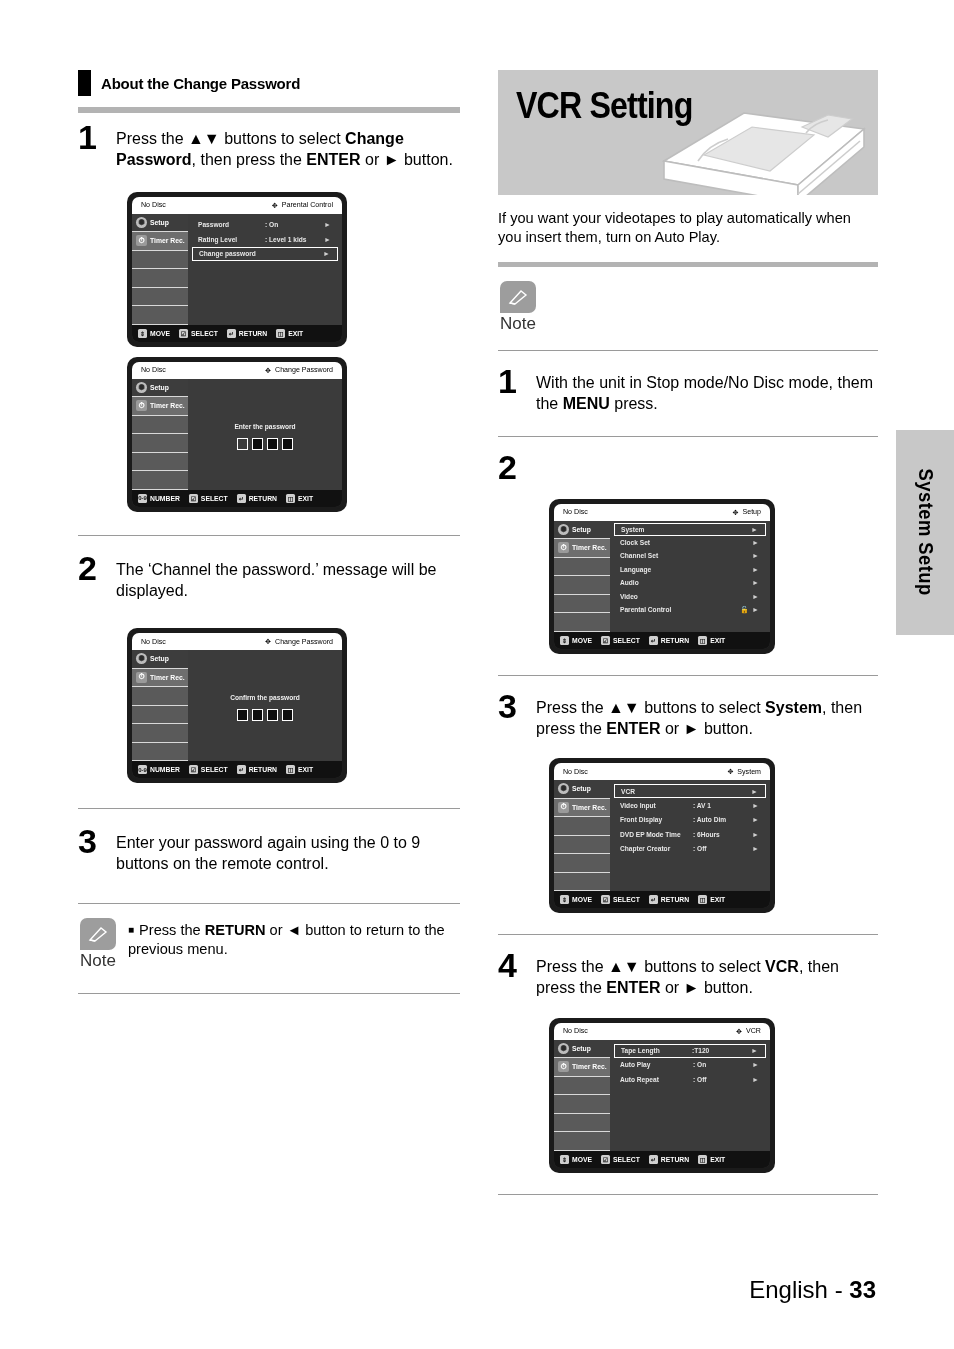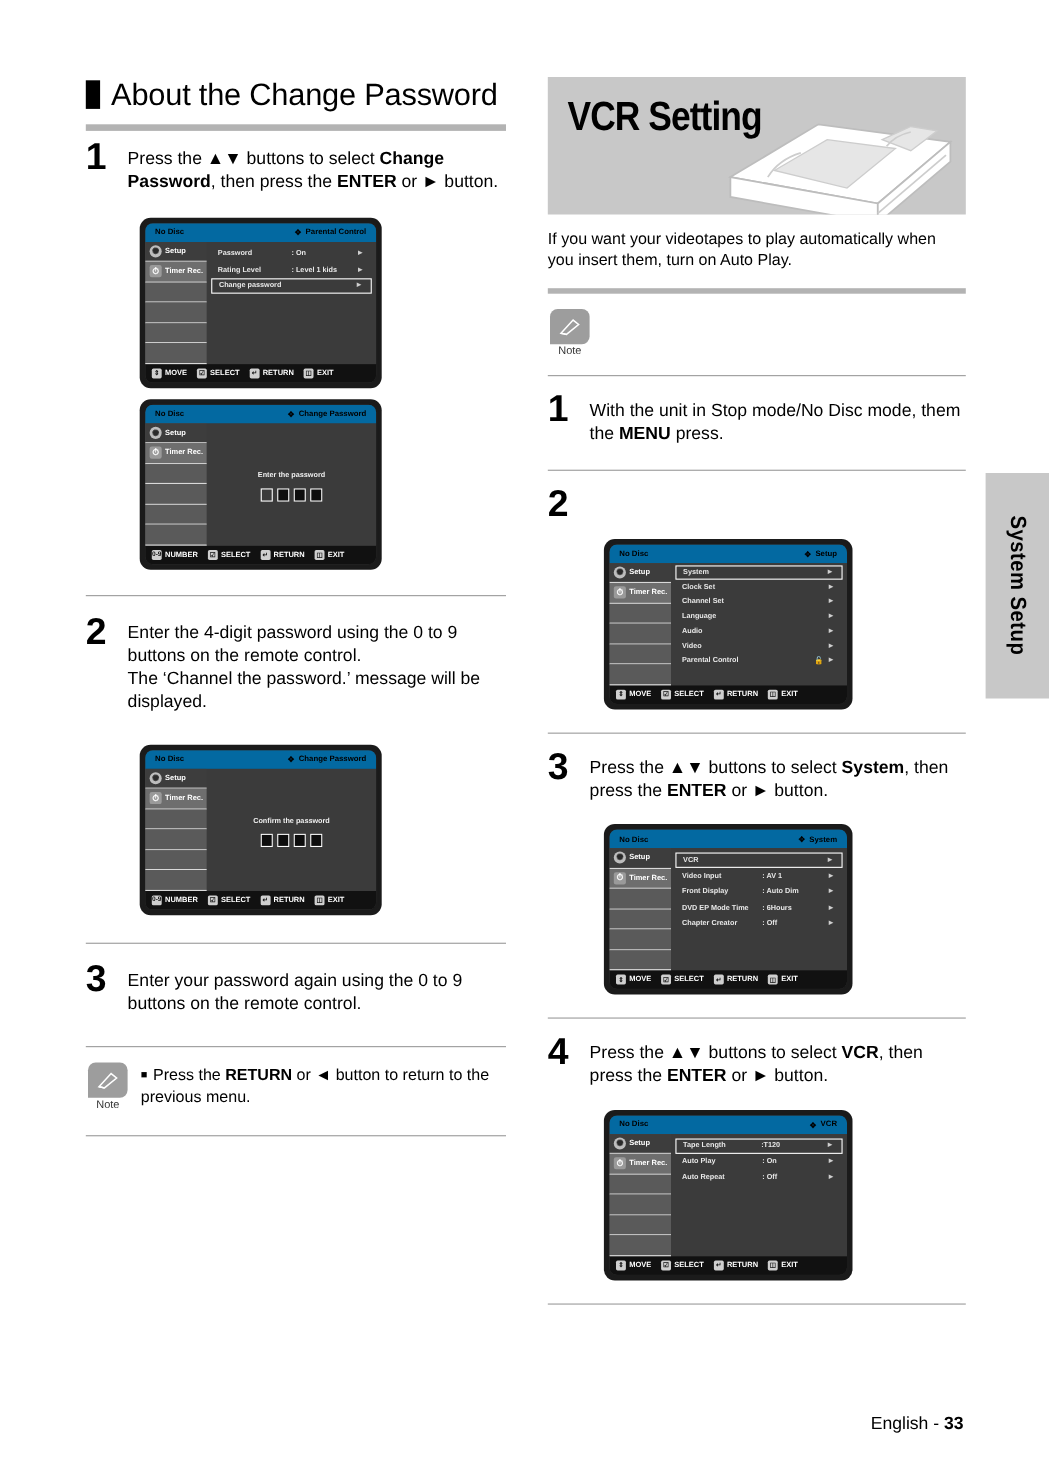--- a/index.html
+++ b/index.html
@@ -13,21 +13,21 @@
     overflow: hidden;
   }
 
   
   .col-left  { position:absolute; left:78px;  top:70px; width:382px; }
   .col-right { position:absolute; left:498px; top:70px; width:380px; }
 
   
   .sec-head { display:flex; align-items:center; gap:10px; }
   .sec-bar  { width:13px; height:26px; background:#000; }
-  .sec-title{ font-size:28px; font-weight:normal; letter-spacing:-0.2px; }
+  .sec-title{ font-size:15px; font-weight:bold; letter-spacing:-0.2px; }
   .head-rule{ height:6px; background:#b3b3b3; margin-top:11px; margin-bottom:14px; }
 
   
   .step { display:flex; align-items:flex-start; }
   .step-num {
     width:38px; flex:0 0 38px;
     font-size:34px; font-weight:bold; line-height:0.92;
     margin-top:-5px;
   }
   .step-txt { font-size:16px; line-height:1.33; padding-top:1px; }
@@ -37,21 +37,21 @@
 
   
   .note { display:flex; align-items:flex-start; gap:10px; }
   .note-badge {
     width:40px; flex:0 0 40px; text-align:center;
   }
   .note-icon {
     width:36px; height:32px; background:#9d9d9d; border-radius:7px 7px 7px 0;
     display:flex; align-items:center; justify-content:center; margin:0 auto;
   }
-  .note-label { font-size:10px; color:#333; margin-top:1px; }
+  .note-label { font-size:17px; color:#333; margin-top:1px; }
   .note-body { font-size:14.6px; line-height:1.33; padding-top:3px; }
   .note-bullet { font-size:10px; vertical-align:2px; margin-right:5px; }
   .note-ind { padding-left:17px; display:block; }
 
   
   .banner {
     position:relative; width:380px; height:125px; background:#c8c8c8;
     overflow:hidden;
   }
   .banner-title {
@@ -73,23 +73,23 @@
     overflow:hidden;
     font-size:6.6px;
     box-shadow:0 0 0 1px #1b1b1b;
   }
   .osd.wide { width:224px; }
   .osd-inner{
     position:absolute; left:2px; top:2px; right:2px; bottom:2px;
     border-radius:7px; overflow:hidden; background:#3b3b3b;
   }
   .osd-title {
-    height:17px; background:#0369a1; color:#000;
+    height:17px; background:#ffffff; color:#000;
     display:flex; align-items:center; justify-content:space-between;
-    padding:0 9px; font-weight:bold; font-size:7.1px;
+    padding:0 9px; font-weight:normal; font-size:7.1px;
   }
   .osd-title .right { display:flex; align-items:center; gap:4px; }
   .osd-body { display:flex; height:111px; }
   .osd-side {
     width:56px; flex:0 0 56px; background:#4a4a4a;
     display:flex; flex-direction:column;
   }
   .side-row {
     height:18.5px; border-bottom:1px solid #d9d9d9;
     display:flex; align-items:center; gap:3px; padding-left:4px;
@@ -142,21 +142,21 @@
   }
   .side-tab span {
     writing-mode:vertical-rl;
     font-size:20px; font-weight:bold; letter-spacing:0.5px;
     transform: scaleY(0.92);
   }
 
   
   .footer {
     position:absolute; right:78px; bottom:45px;
-    font-size:16px;
+    font-size:24px;
   }
   .footer .pg { font-weight:bold; }
 </style>
 </head>
 <body>
 
 <div class="col-left">
 
   <div class="sec-head">
     <div class="sec-bar"></div>
@@ -288,21 +288,20 @@
         </div>
       </div>
     </div>
   </div>
 
   <div class="rule" style="margin:24px 0 0 0;"></div>
 
   <div class="step" style="margin-top:22px;">
     <div class="step-num">2</div>
     <div class="step-txt">
-      <div>Enter the 4-digit password using the 0 to 9 buttons on the remote control.</div>
       <div>The ‘Channel the password.’ message will be displayed.</div>
     </div>
   </div>
 
   <div style="margin:28px 0 0 50px;">
     <div class="osd">
       <div class="osd-inner">
         <div class="osd-title">
           <span>No Disc</span>
           <span class="right">

